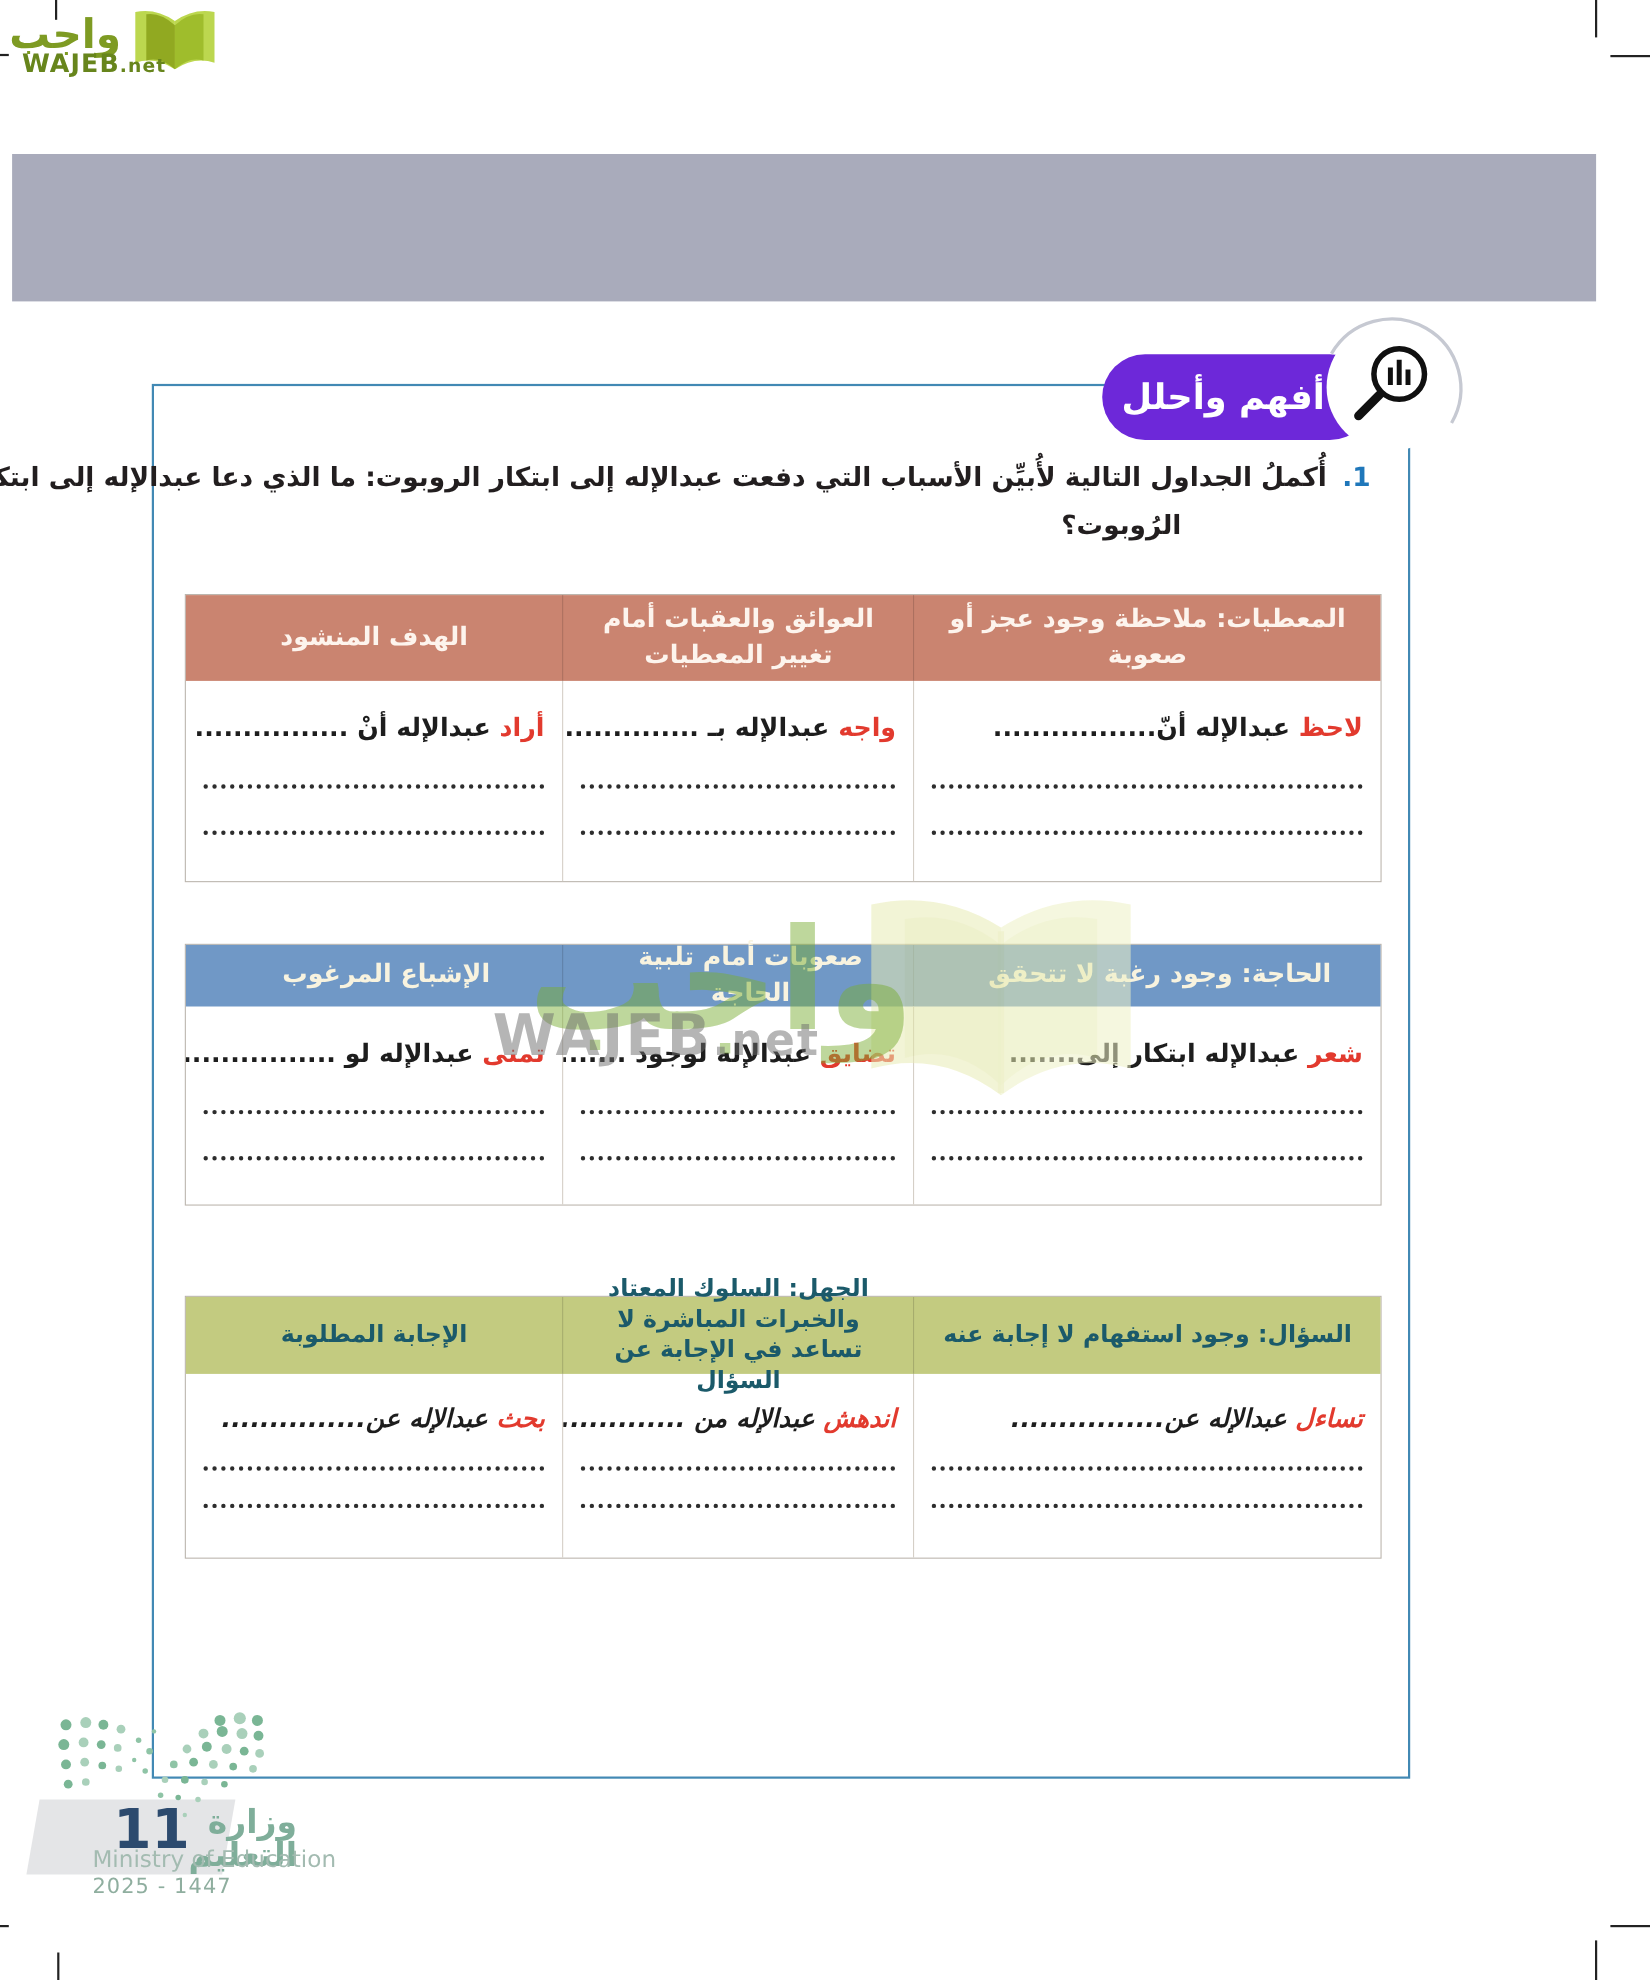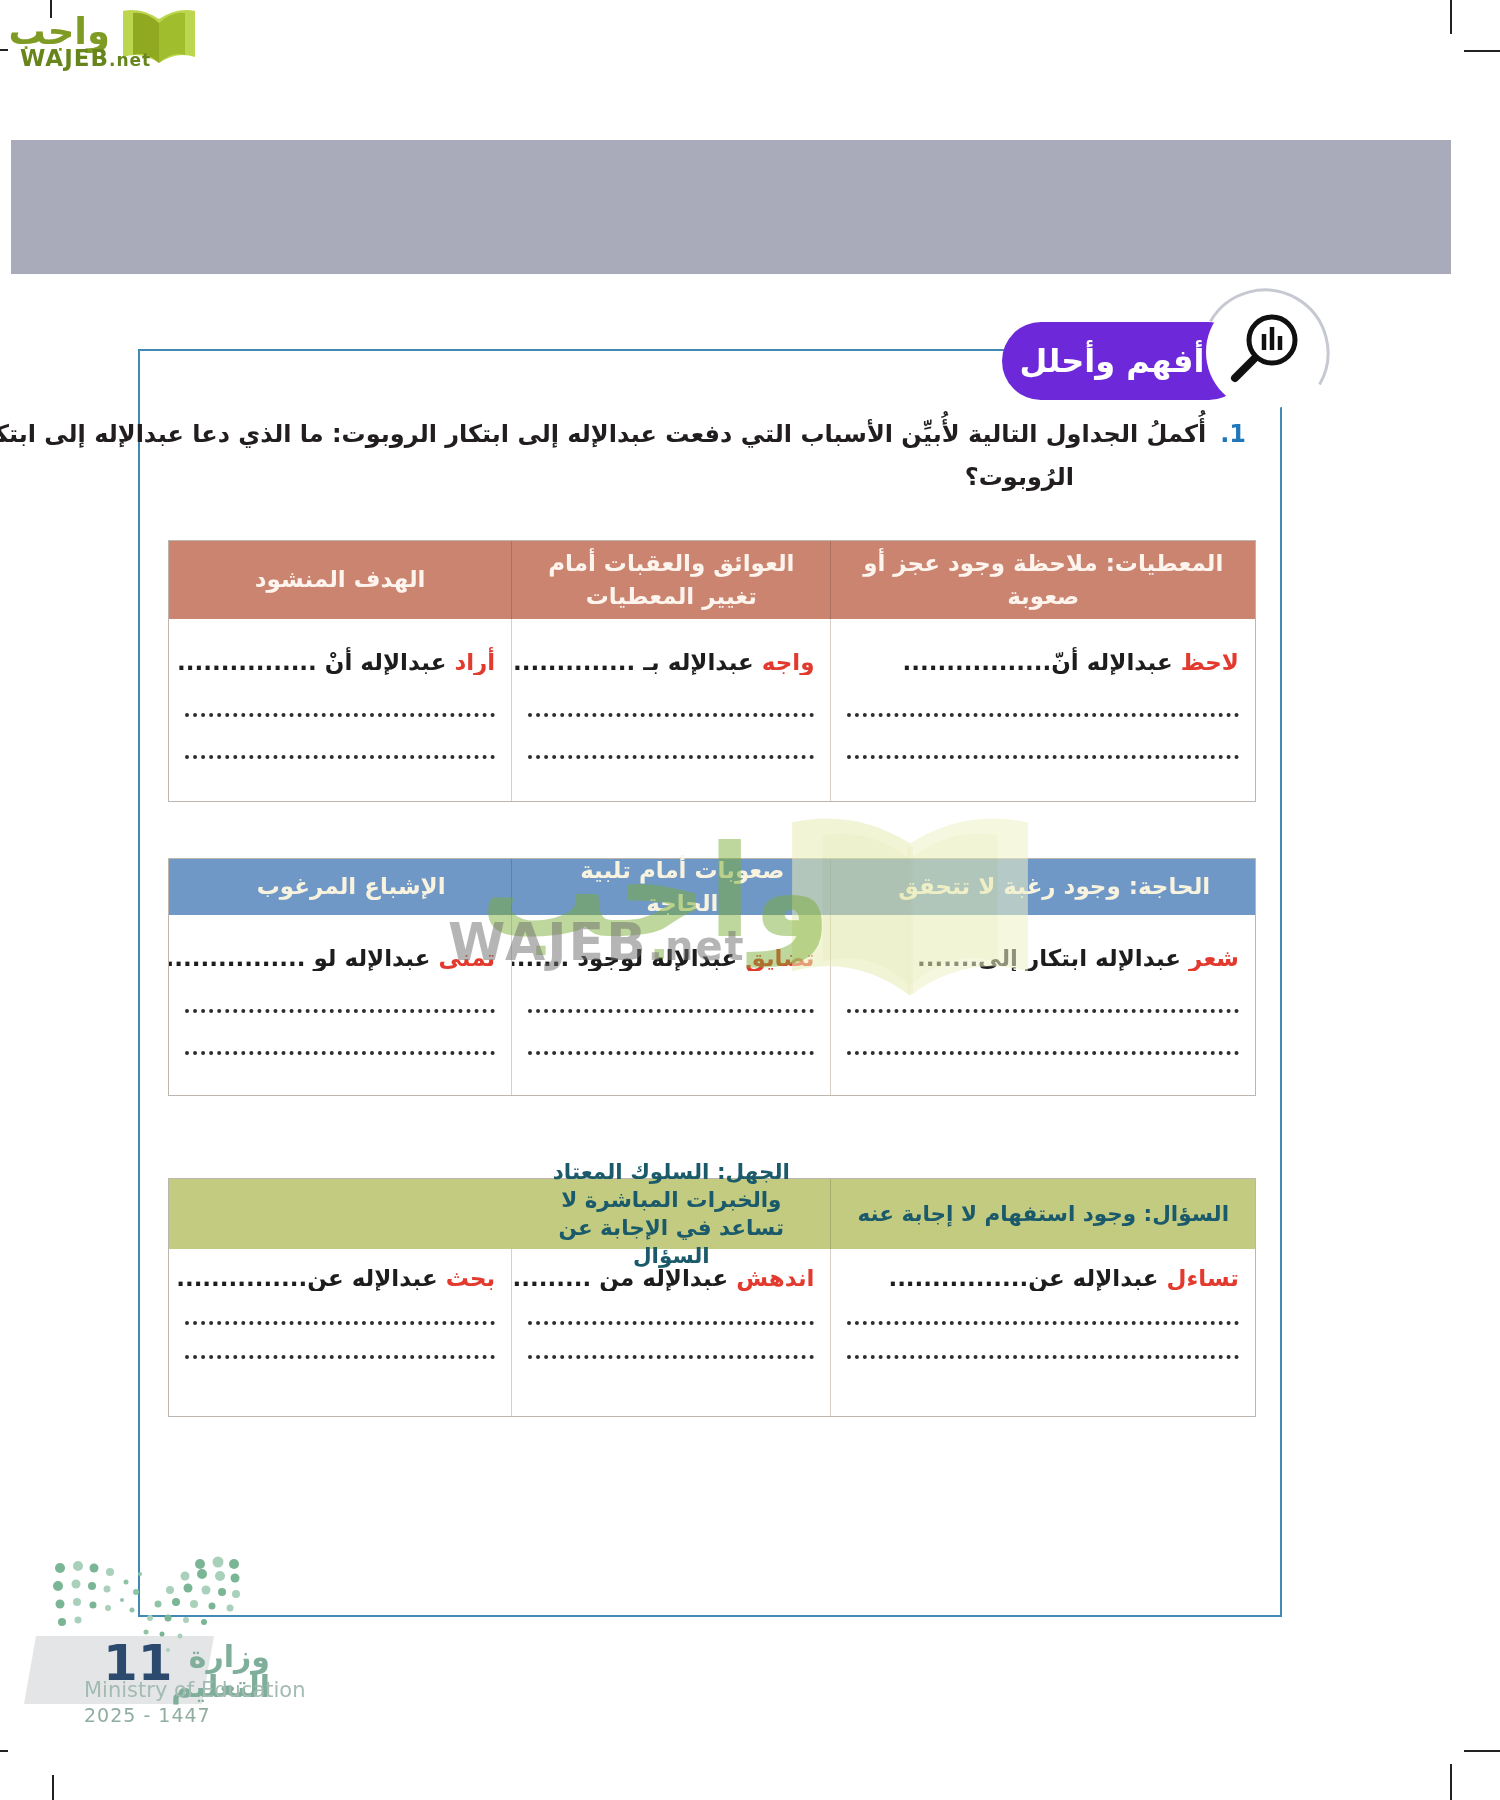--- a/index.html
+++ b/index.html
@@ -52,21 +52,21 @@
   .t1 .td{height:182px;}
   .t2{top:858px;}
   .t2 .thead{background:#7098c6;color:#f8f3df;}
   .t2 .th{height:56px;padding-left:36px;}
   .t2 .td{height:180px;}
   .t3{top:1178px;}
   .t3 .thead{background:#c3cb80;color:#1b5a6a;}
   .t3 .th{height:70px;font-size:21.5px;line-height:1.3;}
   .t3 .td{height:167px;}
   .lead{padding:30px 16px 0;font-weight:bold;font-size:23px;color:#1d1d1d;text-align:right;white-space:nowrap;overflow:hidden;}
-  .t3 .lead{padding-top:16px;}
+  .t3 .lead{padding-top:28px;font-style:italic;}
   .red{color:#e23a2e;}
   .dotline{margin:38px 16px 0;border-bottom:4px dotted #2d2d2d;}
   .t3 .dotline{margin-top:30px;}
 
   
   .watermark{position:absolute;left:0;top:0;width:1500px;height:1800px;z-index:8;pointer-events:none;}
   .wm-book{position:absolute;left:715px;top:805px;opacity:0.55;}
   .wm-ar{position:absolute;left:480px;top:828px;font-size:128px;font-weight:bold;color:#79ad33;opacity:0.48;direction:rtl;line-height:1;}
   .wm-en{position:absolute;left:448px;top:912px;font-size:52px;font-weight:bold;color:#6e6e6e;opacity:0.5;letter-spacing:2px;}
   .wm-en .wm-net{font-size:40px;}
@@ -175,20 +175,21 @@
         <div class="dotline"></div>
         <div class="dotline"></div>
       </div>
     </div>
   </div>
 
   <div class="wtable t3">
     <div class="thead">
       <div class="th c1">السؤال: وجود استفهام لا إجابة عنه</div>
       <div class="th c2">الجهل: السلوك المعتاد والخبرات المباشرة لا تساعد في الإجابة عن السؤال</div>
+      <div class="th c3">الإجابة المطلوبة</div>
     </div>
     <div class="tbody">
       <div class="td c1">
         <div class="lead"><span class="red">تساءل</span><span> عبدالإله عن................</span></div>
         <div class="dotline"></div>
         <div class="dotline"></div>
       </div>
       <div class="td c2">
         <div class="lead"><span class="red">اندهش</span><span> عبدالإله من ..............</span></div>
         <div class="dotline"></div>

